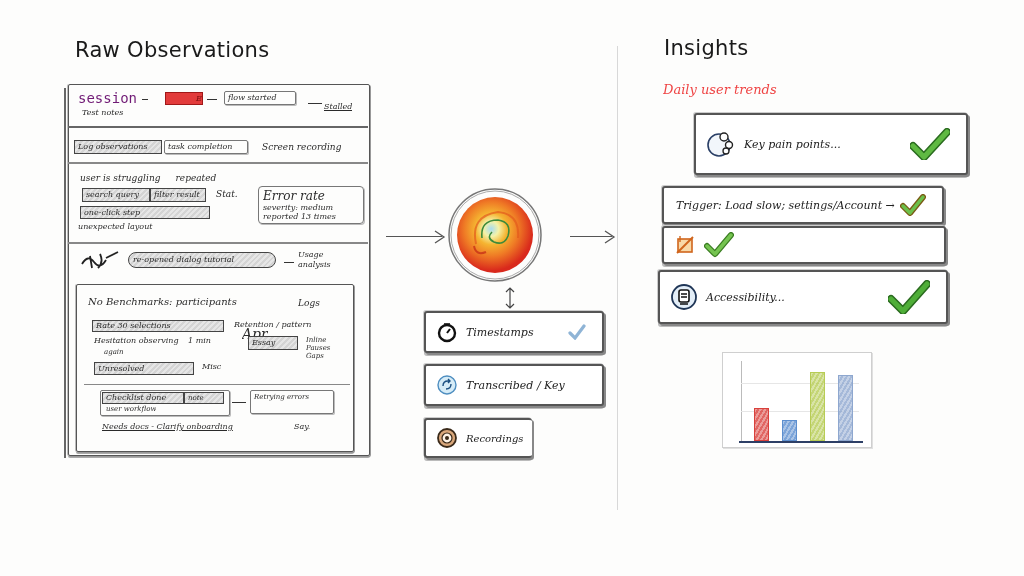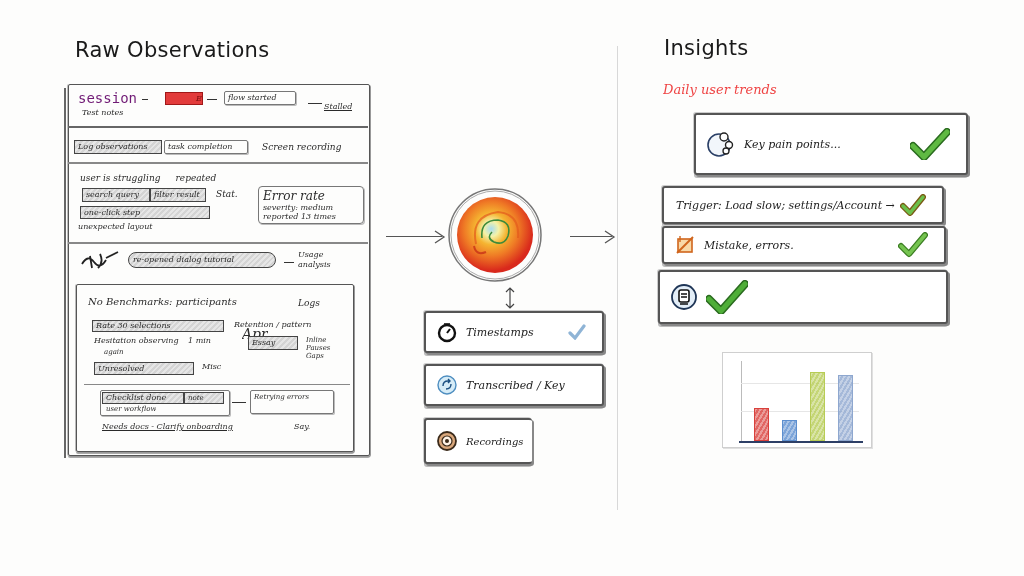--- a/index.html
+++ b/index.html
@@ -210,21 +210,21 @@
 </div>
 
 <div class="abs card" style="left:424px; top:364px; width:180px; height:42px;">
   <svg class="icon" viewBox="0 0 22 22">
     <circle cx="11" cy="11" r="9" fill="#d6ecf7" stroke="#4e8ec0" stroke-width="1.4"></circle>
     <path d="M7 12 Q7 7 12 7 L14 7 M12 5 L14 7 L12 9 M15 10 Q15 15 10 15" stroke="#1b4f80" stroke-width="1.4" fill="none"></path>
   </svg>
   <span class="label">Transcribed / Key</span>
 </div>
 
-<div class="abs card" style="left:424px; top:418px; width:108px; height:46px; border-right:none;">
+<div class="abs card" style="left:424px; top:418px; width:108px; height:40px; border-right:none;">
   <svg class="icon" viewBox="0 0 22 22">
     <circle cx="11" cy="11" r="9" fill="#d9a77b" stroke="#3a2a1a" stroke-width="1.8"></circle>
     <circle cx="11" cy="11" r="5" fill="#fff3e6" stroke="#3a2a1a" stroke-width="1.2"></circle>
     <circle cx="11" cy="11" r="2" fill="#3a2a1a"></circle>
   </svg>
   <span class="label" style="font-size:10px;">Recordings</span>
 </div>
 
 <div class="abs divider-v" style="left:617px; top:46px; height:464px;"></div>
 
@@ -252,33 +252,33 @@
     <path d="M3 12 L10 19 L23 3" stroke="#6cc04a" stroke-width="3.5" fill="none" stroke-linecap="round" stroke-linejoin="round"></path>
   </svg>
 </div>
 
 <div class="abs card" style="left:662px; top:226px; width:284px; height:38px;">
   <svg class="icon" viewBox="0 0 22 22">
     <rect x="4" y="5" width="14" height="13" fill="#f8d9a8" stroke="#d0651c" stroke-width="1.6"></rect>
     <path d="M3 19 L19 3" stroke="#d0651c" stroke-width="2"></path>
     <path d="M6 2 L6 8" stroke="#d0651c" stroke-width="1.4"></path>
   </svg>
-  <span class="label">Mistake, errors.</span>
   <svg class="check" width="30" height="26" viewBox="0 0 30 26">
     <path d="M3 14 L11 22 L27 3" stroke="#3b7d22" stroke-width="6" fill="none" stroke-linecap="round" stroke-linejoin="round"></path>
     <path d="M3 14 L11 22 L27 3" stroke="#75c450" stroke-width="3.5" fill="none" stroke-linecap="round" stroke-linejoin="round"></path>
   </svg>
 </div>
 
 <div class="abs card" style="left:658px; top:270px; width:290px; height:54px;">
   <svg class="icon" style="width:28px; height:28px;" viewBox="0 0 28 28">
     <circle cx="14" cy="14" r="12" fill="#e3eef8" stroke="#1e3556" stroke-width="1.8"></circle>
     <rect x="9" y="7" width="10" height="12" rx="2" fill="#fff" stroke="#111" stroke-width="1.6"></rect>
     <path d="M11 11 L17 11 M11 14 L17 14 M10 21 L18 21" stroke="#111" stroke-width="1.3"></path>
   </svg>
+  <span class="label">Accessibility...</span>
   <svg class="check" width="42" height="34" viewBox="0 0 42 34">
     <path d="M3 19 L15 31 L39 4" stroke="#2a6b1f" stroke-width="8" fill="none" stroke-linecap="round" stroke-linejoin="round"></path>
     <path d="M3 19 L15 31 L39 4" stroke="#4fae38" stroke-width="5" fill="none" stroke-linecap="round" stroke-linejoin="round"></path>
   </svg>
 </div>
 
 <div class="abs chart-frame" style="left:722px; top:352px; width:150px; height:96px;">
   <div class="abs" style="left:18px; top:8px; width:1px; height:80px; background:#bbb;"></div>
   <div class="abs" style="left:18px; top:30px; width:118px; height:1px; background:#e6e6e6;"></div>
   <div class="abs" style="left:18px; top:58px; width:118px; height:1px; background:#e6e6e6;"></div>

